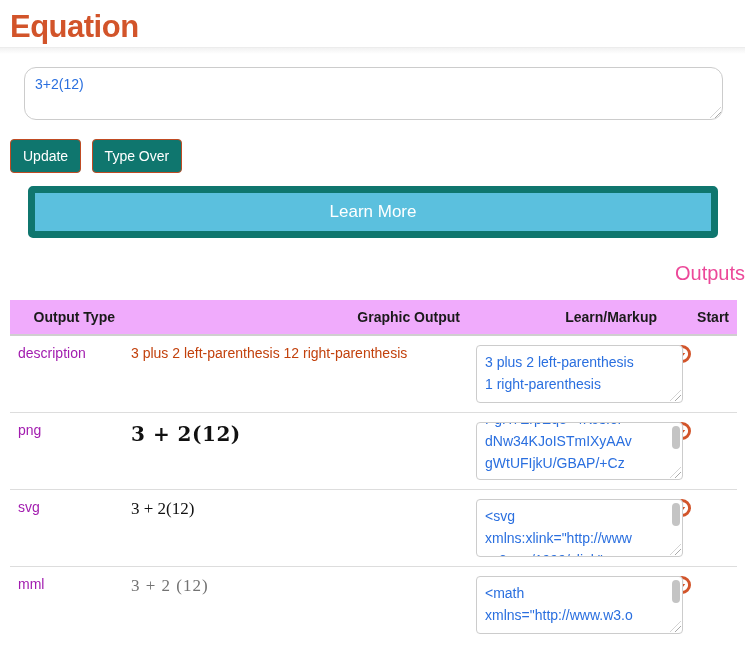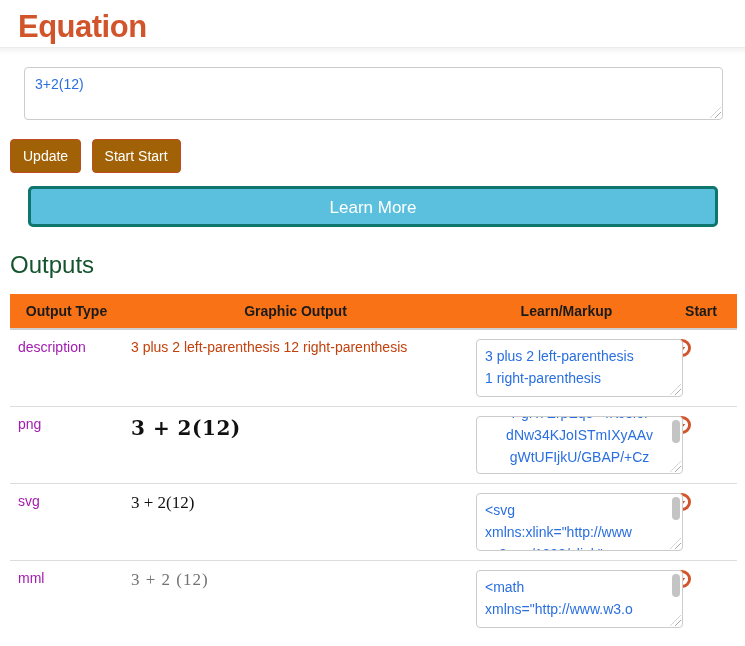--- a/index.html
+++ b/index.html
@@ -5,81 +5,81 @@
   * { box-sizing: border-box; }
   html,body { margin:0; padding:0; }
   body {
     width:745px; height:646px; overflow:hidden;
     background:#ffffff;
     font-family:"Liberation Sans", sans-serif;
     color:#333;
   }
 
   
-  .app-header { padding:9px 0 2px 18px; background:#fff; }
+  .app-header { padding:9px 0 2px 10px; background:#fff; }
   .app-title {
     margin:0; font-size:31px; font-weight:bold; color:#d2542a;
     letter-spacing:-0.5px;
   }
   .header-divider {
     height:7px; border-top:1px solid #ececec;
     background:linear-gradient(to bottom,#f2f2f2,#ffffff);
   }
 
   
   .form-section { margin:13px 22px 0 24px; }
   .field-label {
     display:block; margin:0 0 7px 4px;
     font-size:14px; font-weight:bold; color:#222;
   }
   .input-wrap { position:relative; }
   .main-textarea {
     width:699px; height:53px; display:block;
-    border:1px solid #ccc; border-radius:4px;
+    border:1px solid #ccc; border-radius:12px;
     padding:8px 10px; resize:none; outline:none;
     font-family:"Liberation Sans", sans-serif;
     font-size:14px; color:#2a6fdf; background:#fff;
     overflow:hidden;
   }
   .resize-handle {
     position:absolute; right:2px; bottom:2px; width:11px; height:11px;
     background:repeating-linear-gradient(135deg,
       transparent 0, transparent 3px, #a9a9a9 3px, #a9a9a9 4px);
     clip-path:polygon(100% 0, 100% 100%, 0 100%);
     pointer-events:none;
   }
 
   
   .btn-row { margin:19px 0 0 10px; }
   .btn {
     display:inline-block; cursor:pointer;
-    background:#a16207; border:1px solid #c04b23; border-radius:4px;
+    background:#0f766e; border:1px solid #c04b23; border-radius:4px;
     color:#fff; font-size:14px; line-height:16px;
     padding:8px 12px; margin-right:6px;
     font-family:"Liberation Sans", sans-serif;
   }
   .learn-more {
-    margin:13px 27px 0 28px; width:690px; height:41px;
-    background:#5bc0de; border:3px solid #0f766e; border-radius:5px;
+    margin:13px 27px 0 28px; width:690px; height:52px;
+    background:#5bc0de; border:7px solid #0f766e; border-radius:5px;
     color:#fff; font-size:17px; line-height:38px; text-align:center;
     cursor:pointer;
   }
 
   
   .outputs-title {
-    margin:24px 0 15px 10px; font-size:24px; font-weight:500; color:#14532d;
+    margin:24px 0 15px 10px; font-size:20px; font-weight:500; color:#ec4899;text-align:right;
   }
   table.outputs {
     margin-left:10px; width:727px;
     border-collapse:collapse; table-layout:fixed;
     font-size:14px;
   }
   col.c1{width:113px;} col.c2{width:345px;} col.c3{width:197px;} col.c4{width:72px;}
   table.outputs th {
-    background:#f97316; text-align:center; font-weight:bold; color:#1a1a1a;
+    background:#f0abfc; text-align:right; font-weight:bold; color:#1a1a1a;
     padding:9px 8px; border-bottom:2px solid #cfcfcf; font-size:14px;
   }
   table.outputs td {
     padding:9px 8px; vertical-align:top; height:71px;
   }
   table.outputs tbody tr + tr td { border-top:1px solid #ddd; }
   .type-cell { color:#a21caf;margin-left:12px; }
   .prev-desc { font-size:14px; color:#c2410c; }
   .prev-png  { font-family:"DejaVu Serif", serif; font-weight:bold; font-size:20px; color:#111; letter-spacing:0.5px; }
   .prev-svg  { font-family:"Liberation Serif", serif; font-size:17px; color:#111; }
@@ -88,21 +88,21 @@
   
   .mini-box {
     position:relative; width:207px; height:58px;
     border:1px solid #ccc; border-radius:4px; background:#fff;
     overflow:hidden; cursor:text;
   }
   .mini-content {
     padding:5px 8px 0 8px; font-size:14px; line-height:22px;
     color:#2a6fdf; white-space:nowrap;
   }
-  .mini-box.scrolled .mini-content { padding-top:0; margin-top:-15px;text-align:center; }
+  .mini-box.scrolled .mini-content { padding-top:0; margin-top:-15px; }
   .sb-thumb {
     position:absolute; right:2px; top:3px; width:8px; height:23px;
     background:#c4c4c4; border-radius:4px;
   }
   .mini-box .resize-handle { right:1px; bottom:1px; }
 
   
   .dl-link { display:inline-block; width:18px; height:18px; cursor:pointer; }
   .dl-link svg { display:block; }
 </style>
@@ -116,21 +116,21 @@
 
 <div class="form-section">
   <div class="input-wrap">
     <textarea class="main-textarea" spellcheck="false" style="">3+2(12)</textarea>
     <div class="resize-handle"></div>
   </div>
 </div>
 
 <div class="btn-row">
   <button class="btn">Update</button>
-  <button class="btn">Start Start</button>
+  <button class="btn">Type Over</button>
 </div>
 
 <div class="learn-more">Learn More</div>
 
 <h2 class="outputs-title">Outputs</h2>
 
 <table class="outputs">
   <colgroup>
       <col class="c1">
       <col class="c2">

